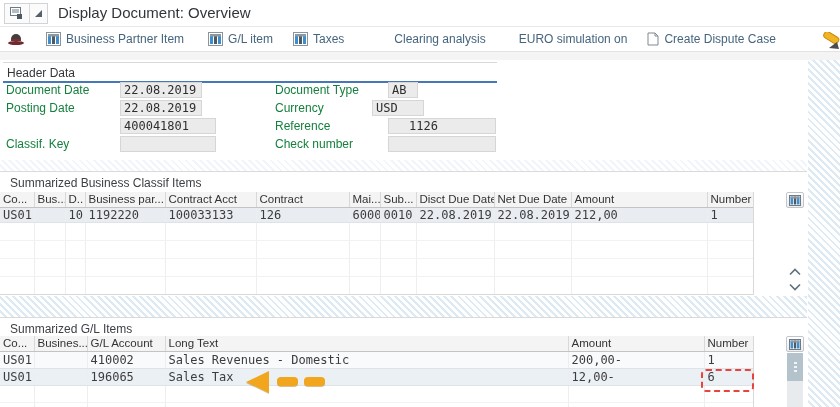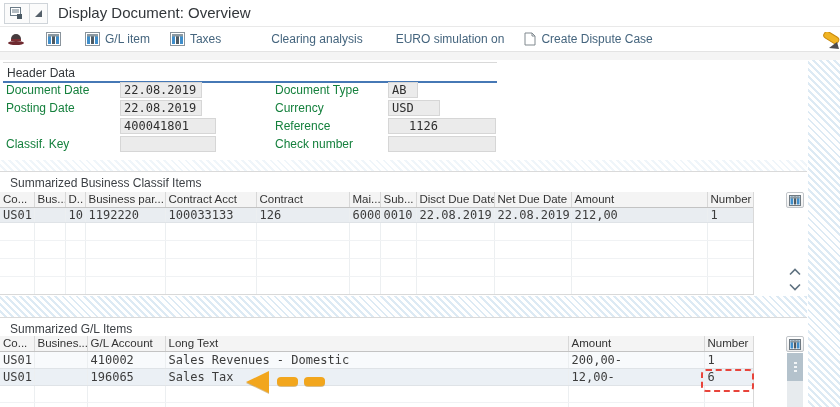--- a/index.html
+++ b/index.html
@@ -99,20 +99,21 @@
         </span>
     </button>
     <button class="tb" style="margin-left:22px">
       <svg width="15" height="14" viewBox="0 0 15 14">
         <rect x="0.5" y="0.5" width="14" height="13" fill="#ffffff" stroke="#8a949c"></rect>
         <rect x="2" y="2" width="3" height="10" fill="#3f8ecb"></rect>
           <rect x="6" y="2" width="3" height="10" fill="#4d5a63"></rect>
           <rect x="10" y="2" width="3" height="10" fill="#3f8ecb"></rect>
         <rect x="2" y="2" width="11" height="2.5" fill="#8b99a2"></rect>
       </svg>
+      <span>Business Partner Item</span>
     </button>
     <button class="tb" style="margin-left:24px">
       <svg width="15" height="14" viewBox="0 0 15 14">
         <rect x="0.5" y="0.5" width="14" height="13" fill="#ffffff" stroke="#8a949c"></rect>
         <rect x="2" y="2" width="3" height="10" fill="#3f8ecb"></rect>
           <rect x="6" y="2" width="3" height="10" fill="#4d5a63"></rect>
           <rect x="10" y="2" width="3" height="10" fill="#3f8ecb"></rect>
         <rect x="2" y="2" width="11" height="2.5" fill="#8b99a2"></rect>
       </svg>
       <span>G/L item</span>
@@ -162,21 +163,21 @@
     <div class="fbox" style="left:117px;top:19px;width:82px"><span>22.08.2019</span></div>
     <span class="flabel" style="left:3px;top:37px">Posting Date</span>
     <div class="fbox" style="left:117px;top:37px;width:82px"><span>22.08.2019</span></div>
     <div class="fbox" style="left:117px;top:55px;width:96px"><span>400041801</span></div>
     <span class="flabel" style="left:3px;top:73px">Classif. Key</span>
     <div class="fbox" style="left:117px;top:73px;width:96px"><span></span></div>
 
     <span class="flabel" style="left:272px;top:19px">Document Type</span>
     <div class="fbox" style="left:385px;top:19px;width:30px"><span>AB</span></div>
     <span class="flabel" style="left:272px;top:37px">Currency</span>
-    <div class="fbox" style="left:385px;top:37px;width:52px"><span>USD</span></div>
+    <div class="fbox" style="left:369px;top:37px;width:52px"><span>USD</span></div>
     <span class="flabel" style="left:272px;top:55px">Reference</span>
     <div class="fbox" style="left:385px;top:55px;width:108px"><span class="u">1126</span></div>
     <span class="flabel" style="left:272px;top:73px">Check number</span>
     <div class="fbox" style="left:385px;top:73px;width:108px"><span></span></div>
   </div>
 
   <div class="sec-line" style="top:171px"></div>
   <div class="sec-title" style="top:176px">Summarized Business Classif Items</div>
   <div class="tblwrap" style="top:192px;width:754px;height:103px;border-bottom:1px solid #d9d9d9">
     <table class="bp" id="bp-table">

